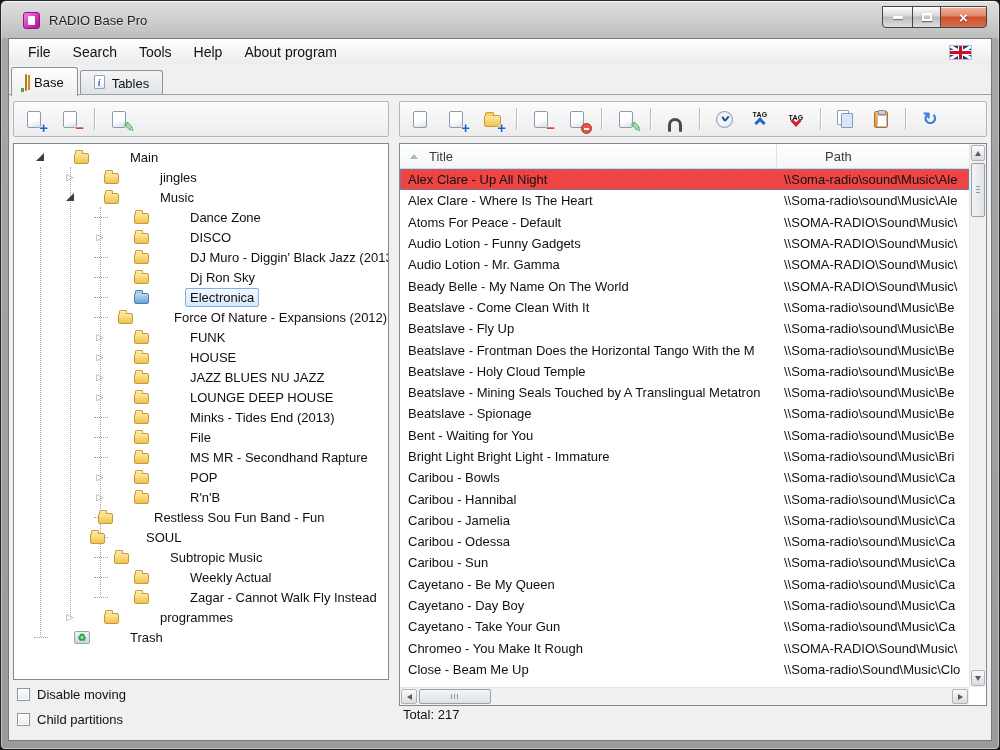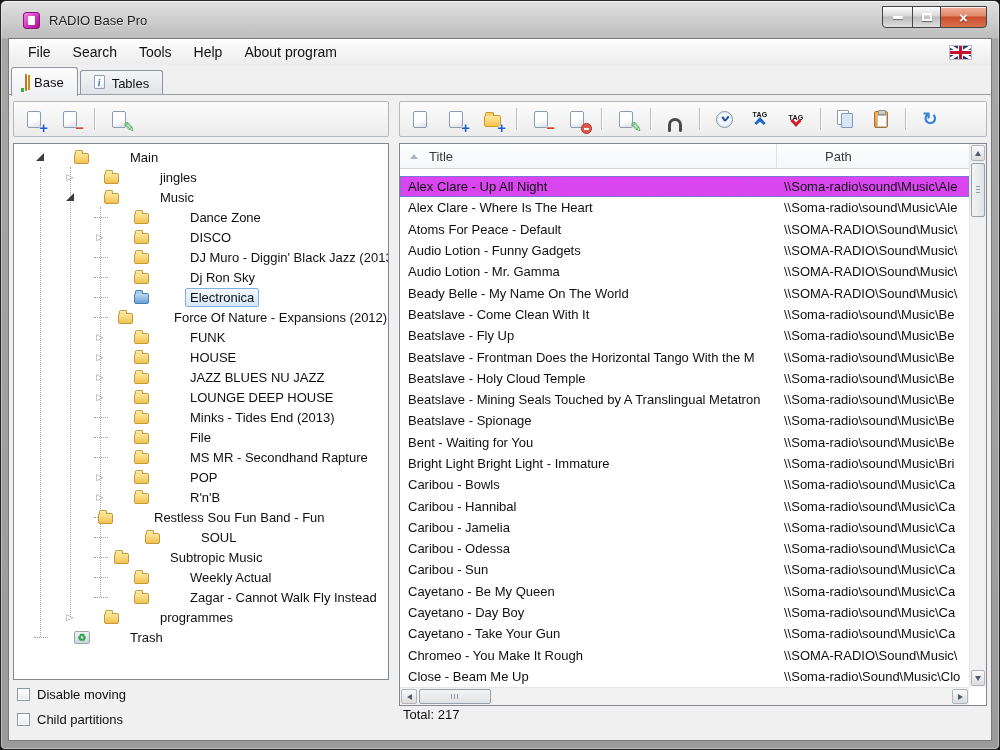--- a/index.html
+++ b/index.html
@@ -131,21 +131,21 @@
          background:linear-gradient(#ffffff,#f4f6f8);border-bottom:1px solid #d5d5d5;font-size:13px;color:#3a3a3a;}
   .th{display:flex;align-items:center;height:100%;}
   .th.c-title{width:377px;padding-left:8px;border-right:1px solid #e2e2e2;}
   .th.c-path{flex:1;padding-left:7px;margin-left:41px;}
   .sortarrow{width:0;height:0;border-left:4px solid transparent;border-right:4px solid transparent;
              border-bottom:5px solid #aab8c5;margin:0 11px 0 2px;}
   .rows{position:absolute;left:0;right:17px;top:25px;bottom:18px;overflow:hidden;}
   .drow{height:21.3px;display:flex;align-items:center;font-size:13px;color:#101010;}
   .drow .c1{width:377px;flex:0 0 377px;padding:0 6px 0 8px;white-space:nowrap;overflow:hidden;}
   .drow .c2{flex:1;padding-left:7px;white-space:nowrap;overflow:hidden;}
-  .drow.sel{background:#d946ef;outline:1px dashed #4f8ac9;outline-offset:-1px;margin-top:7px;}
+  .drow.sel{background:#ef4444;outline:1px dashed #4f8ac9;outline-offset:-1px;}
 
   
   .vscroll{position:absolute;top:0;right:0;bottom:18px;width:17px;background:#f1f1f1;border-left:1px solid #e6e6e6;}
   .hscroll{position:absolute;left:0;right:17px;bottom:0;height:18px;background:#f1f1f1;border-top:1px solid #e6e6e6;}
   .sbtn{position:absolute;background:linear-gradient(#fafafa,#dcdcdc);border:1px solid #b0b4b9;border-radius:2px;
         display:flex;align-items:center;justify-content:center;}
   .vscroll .sbtn{left:1px;right:1px;height:16px;}
   .vscroll .up{top:1px;} .vscroll .down{bottom:1px;}
   .hscroll .sbtn{top:1px;bottom:1px;width:16px;}
   .hscroll .left{left:1px;} .hscroll .right{right:1px;}
@@ -452,21 +452,21 @@
           </div>
           <div class="leader" style="left: 80px; width: 14px; top: 373px;"></div>
           <div class="trow" style="padding-left: 40px;">
             <span class="arrowbox"></span>
             <span class="iconbox">
               <span class="tfold"></span>
             </span>
             <span class="tlabel">Restless Sou Fun Band - Fun</span>
           </div>
           <div class="leader" style="left: 80px; width: 14px; top: 393px;"></div>
-          <div class="trow" style="padding-left: 87px;">
+          <div class="trow" style="padding-left: 32px;">
             <span class="arrowbox"></span>
             <span class="iconbox">
               <span class="tfold"></span>
             </span>
             <span class="tlabel">SOUL</span>
           </div>
           <div class="leader" style="left: 80px; width: 14px; top: 413px;"></div>
           <div class="trow" style="padding-left: 32px; margin-left: 24px;">
             <span class="arrowbox"></span>
             <span class="iconbox">

